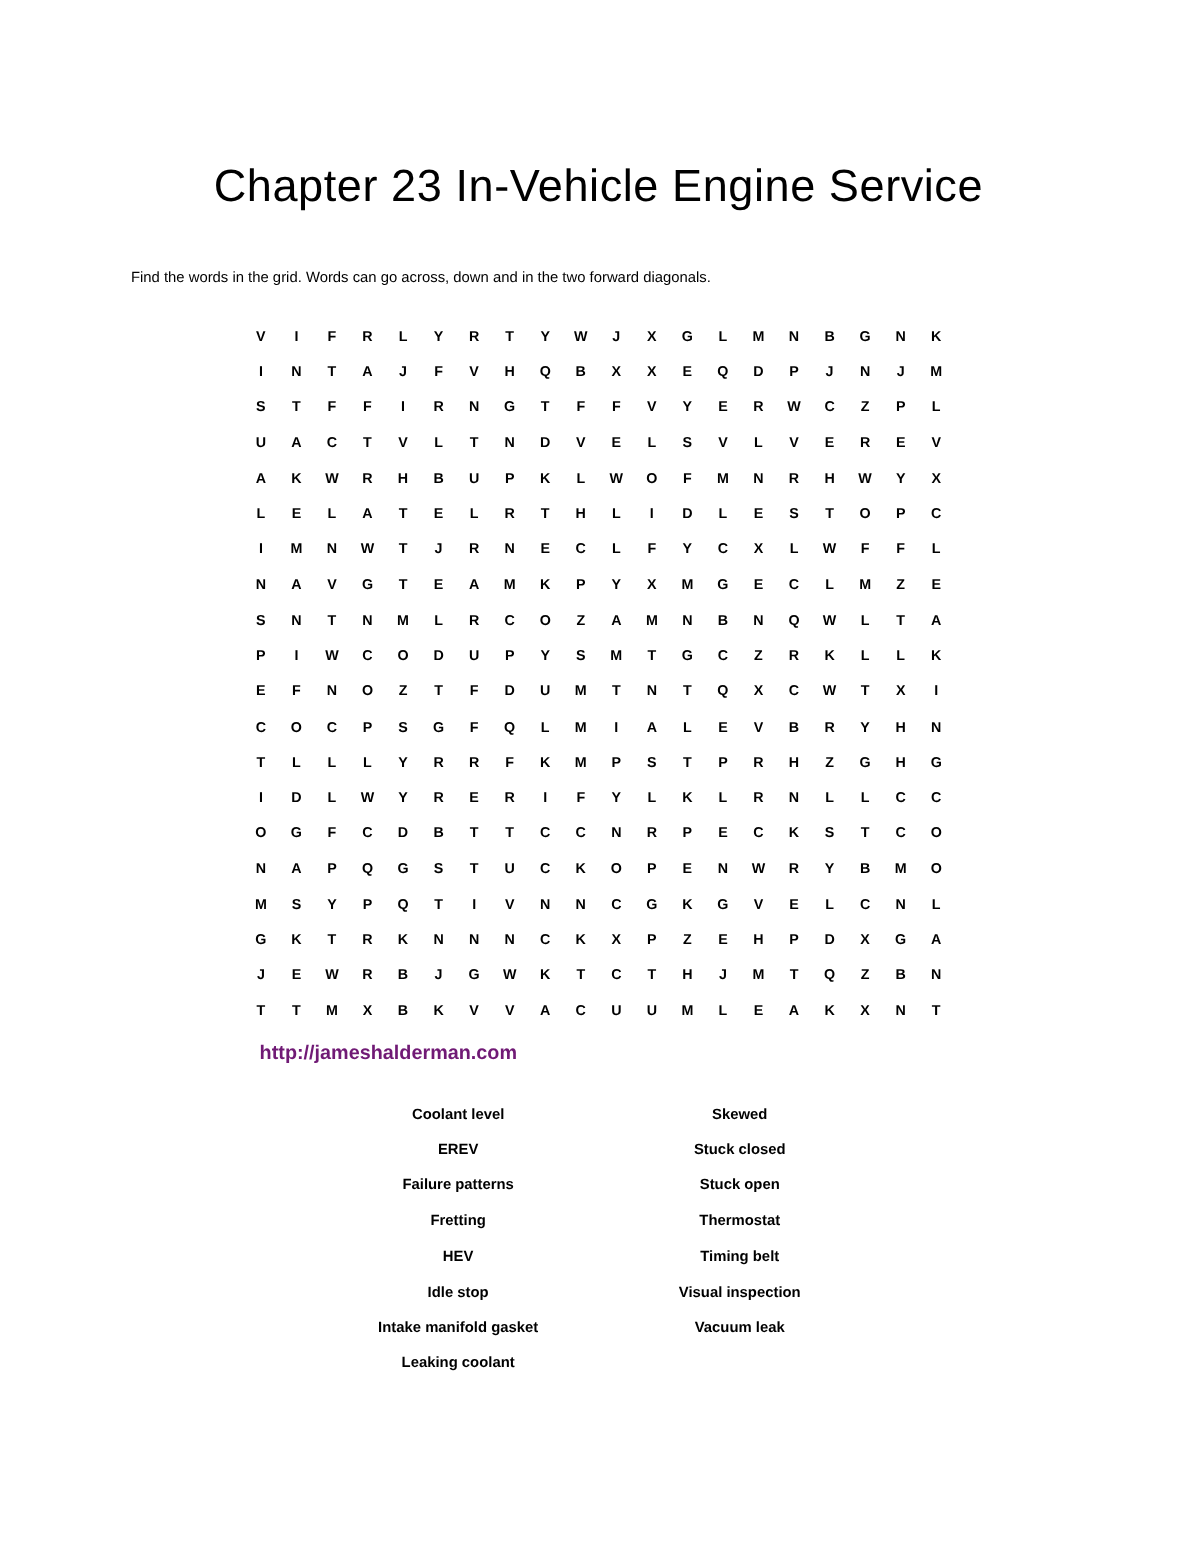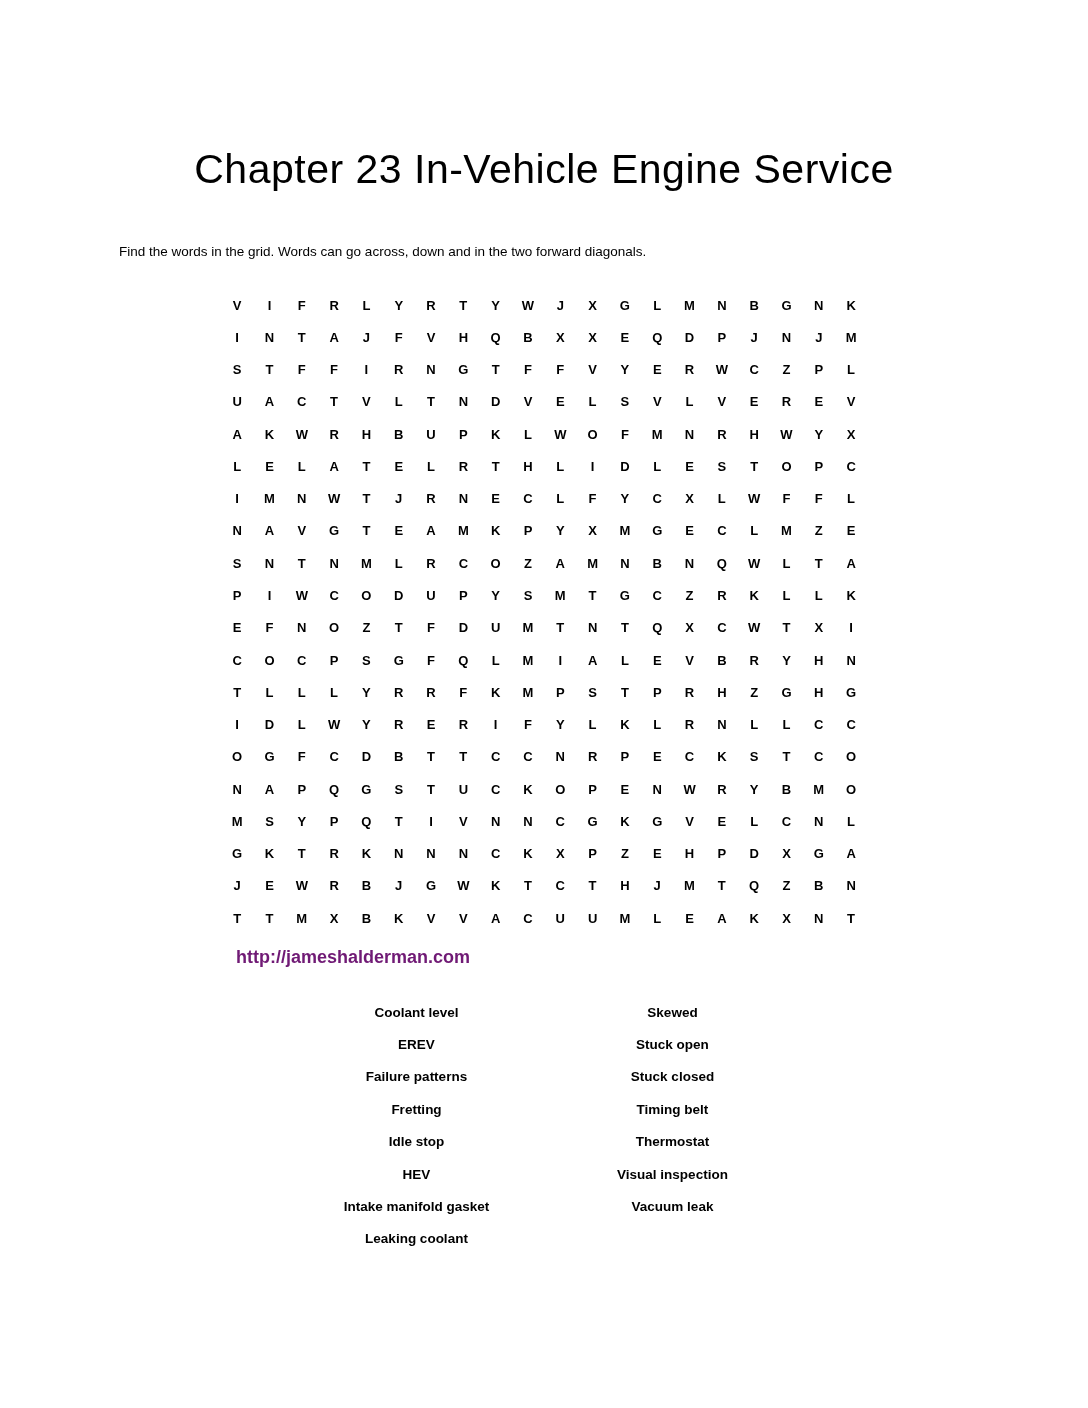--- a/index.html
+++ b/index.html
@@ -483,27 +483,27 @@
       <div class="cell">X</div>
       <div class="cell">N</div>
       <div class="cell">T</div>
     </div>
   <a class="url" href="#">http://jameshalderman.com</a>
   <div class="words words-left">
       <div class="word">Coolant level</div>
       <div class="word">EREV</div>
       <div class="word">Failure patterns</div>
       <div class="word">Fretting</div>
+      <div class="word">HEV</div>
       <div class="word">Idle stop</div>
-      <div class="word">HEV</div>
       <div class="word">Intake manifold gasket</div>
       <div class="word">Leaking coolant</div>
     </div>
   <div class="words words-right">
       <div class="word">Skewed</div>
+      <div class="word">Stuck closed</div>
       <div class="word">Stuck open</div>
-      <div class="word">Stuck closed</div>
+      <div class="word">Thermostat</div>
       <div class="word">Timing belt</div>
-      <div class="word">Thermostat</div>
       <div class="word">Visual inspection</div>
       <div class="word">Vacuum leak</div>
     </div>
 </div>
 
 </body></html>

